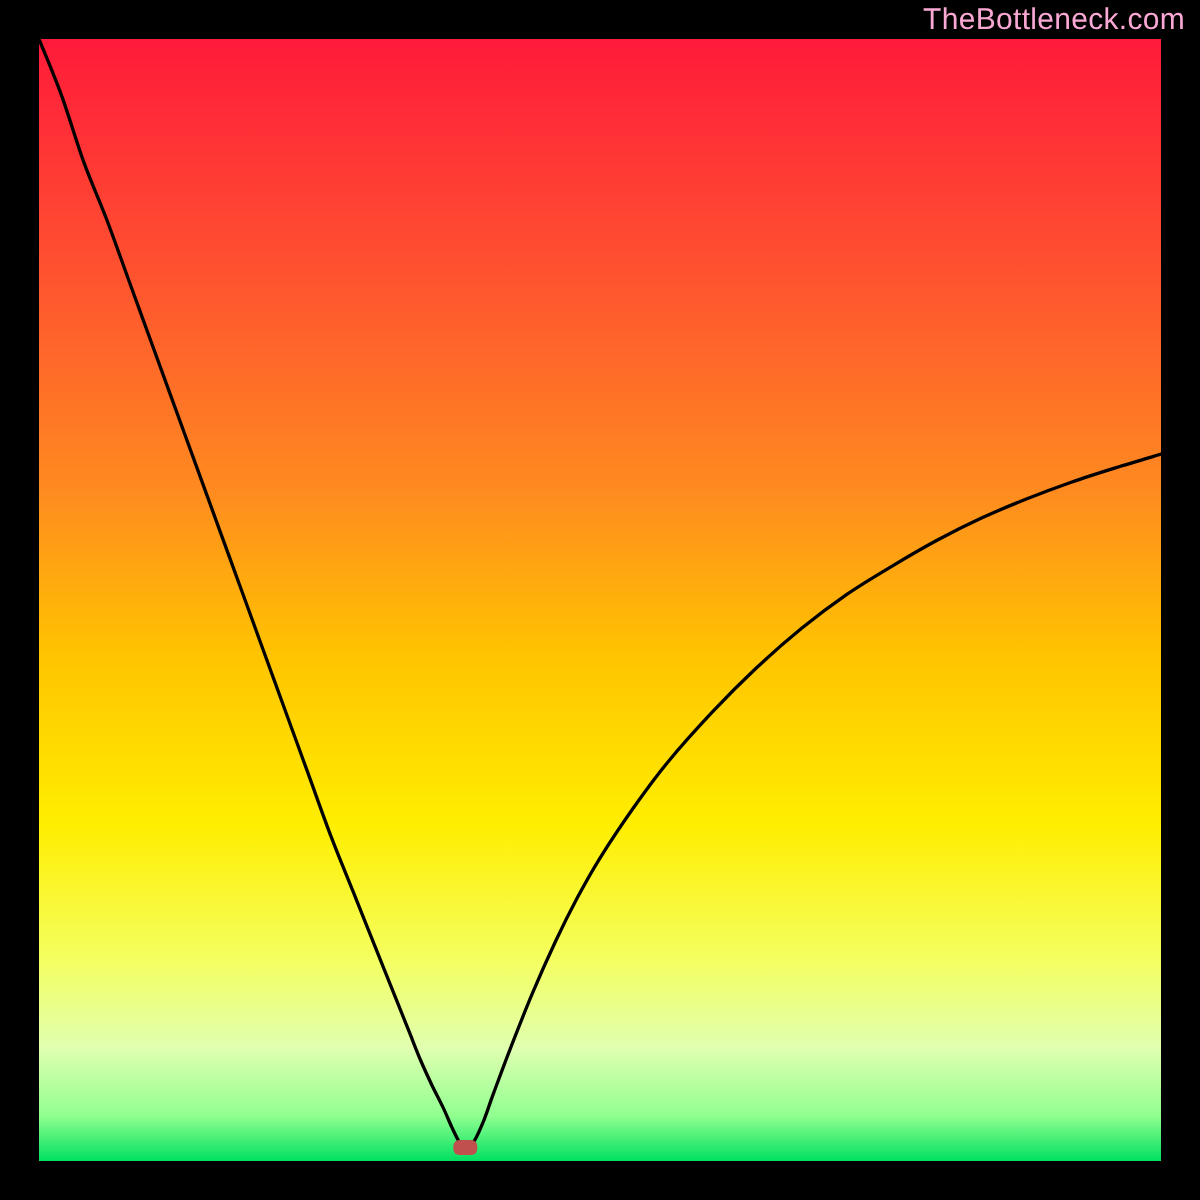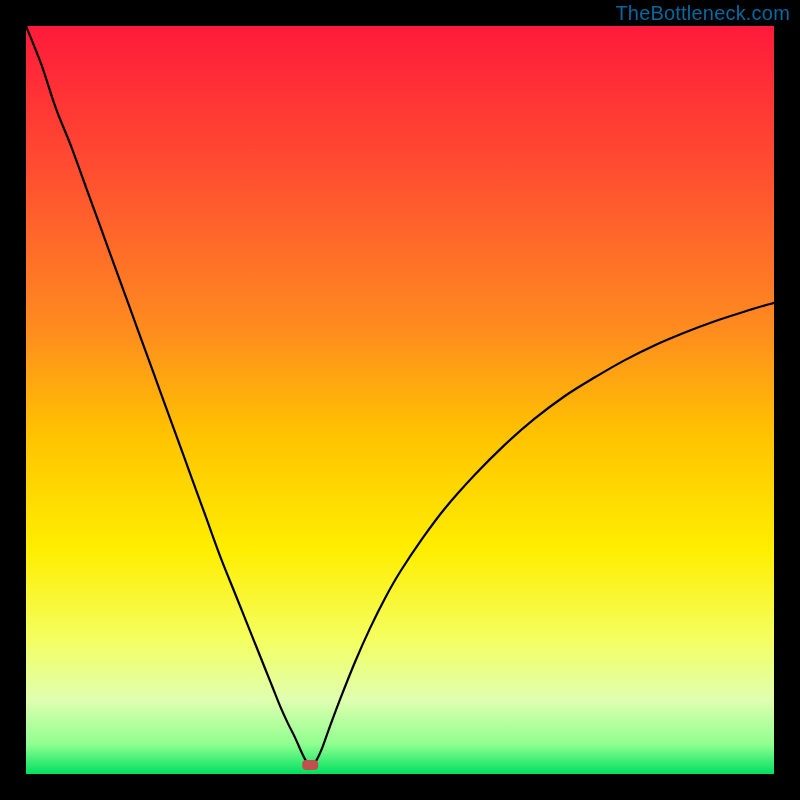--- a/index.html
+++ b/index.html
@@ -23,21 +23,21 @@
     position: absolute;
     top: 26px;
     left: 26px;
     width: 748px;
     height: 748px;
   }
   .watermark {
     position: absolute;
     top: 2px;
     right: 10px;
-    color: #0369a1;
+    color: #f9a8d4;
     font-size: 20px;
     font-weight: 500;
     letter-spacing: 0.2px;
     user-select: none;
   }
   svg {
     display: block;
   }
 </style>
 </head>

